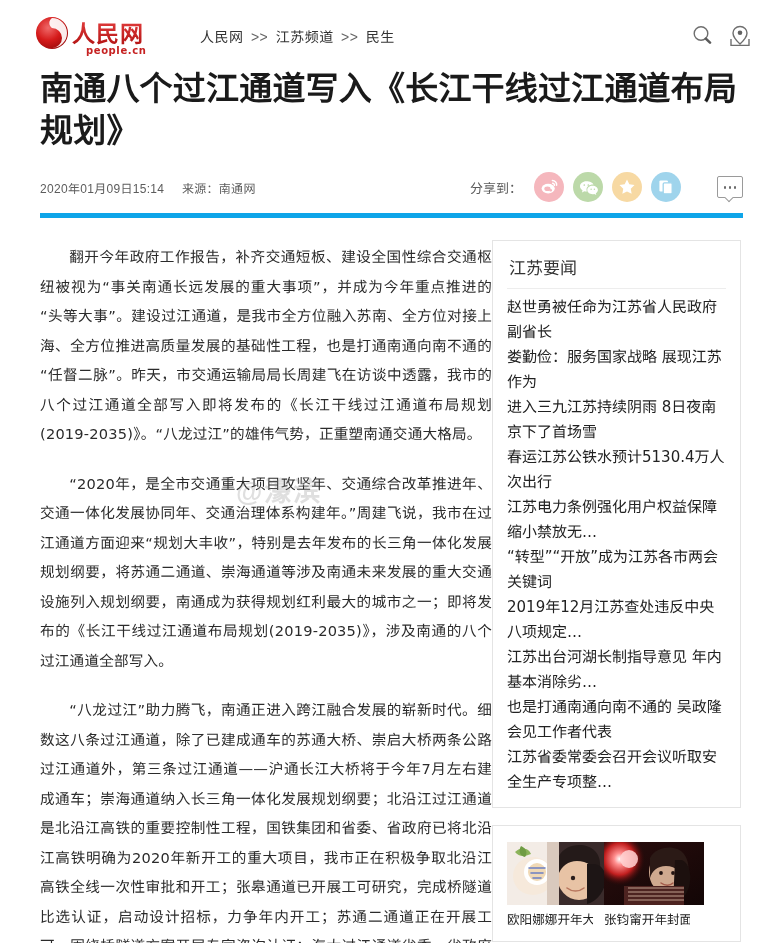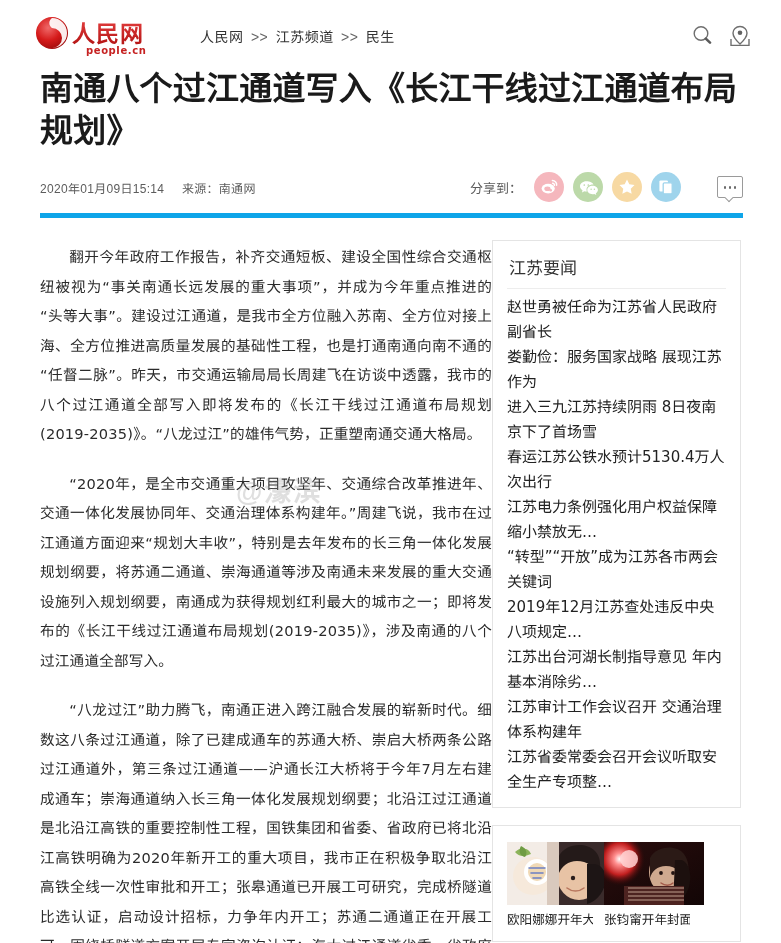--- a/index.html
+++ b/index.html
@@ -246,21 +246,21 @@
         <div class="panel-title">江苏要闻</div>
         <ul class="news-list">
           <li>赵世勇被任命为江苏省人民政府副省长</li>
           <li>娄勤俭：服务国家战略 展现江苏作为</li>
           <li>进入三九江苏持续阴雨 8日夜南京下了首场雪</li>
           <li>春运江苏公铁水预计5130.4万人次出行</li>
           <li>江苏电力条例强化用户权益保障 缩小禁放无…</li>
           <li>“转型”“开放”成为江苏各市两会关键词</li>
           <li>2019年12月江苏查处违反中央八项规定…</li>
           <li>江苏出台河湖长制指导意见 年内基本消除劣…</li>
-          <li>江苏审计工作会议召开 交通治理体系构建年</li>
+          <li>也是打通南通向南不通的 吴政隆会见工作者代表</li>
           <li>江苏省委常委会召开会议听取安全生产专项整…</li>
         </ul>
       </div>
 
       <div class="panel">
         <div class="focus-grid">
 
           <div class="focus-item">
             <div class="thumb">
               <svg width="100" height="63" viewBox="0 0 100 63" xmlns="http://www.w3.org/2000/svg">

